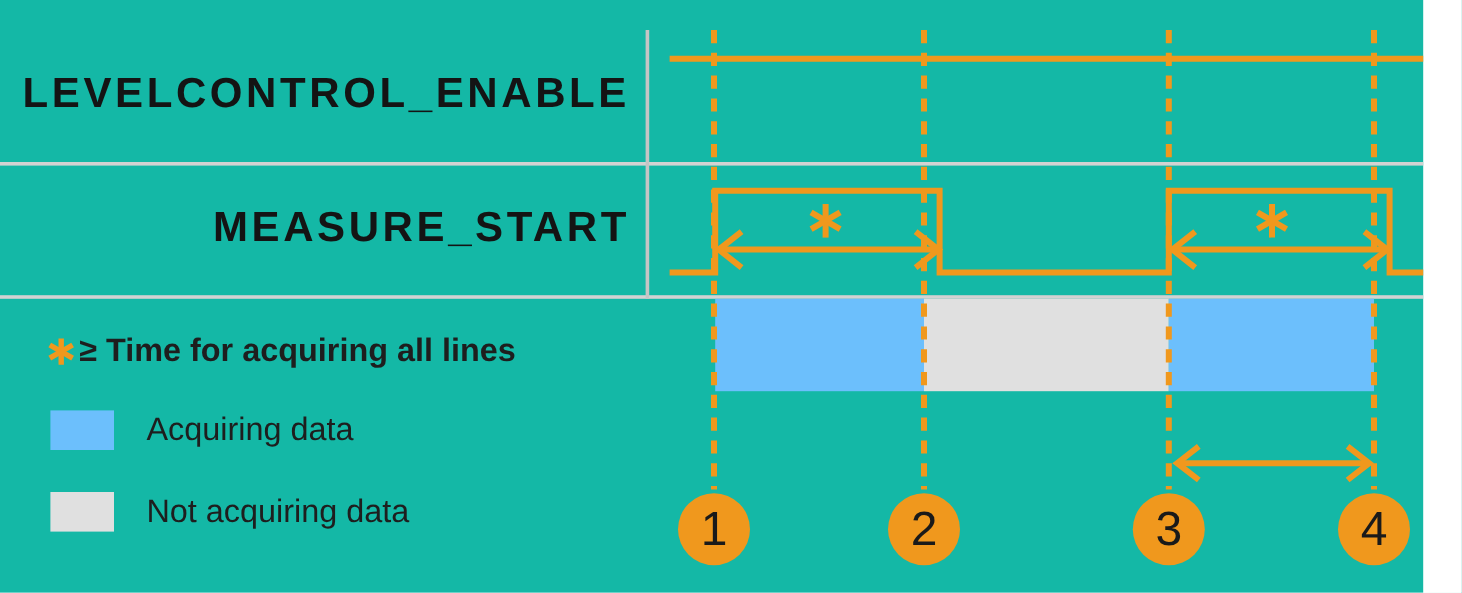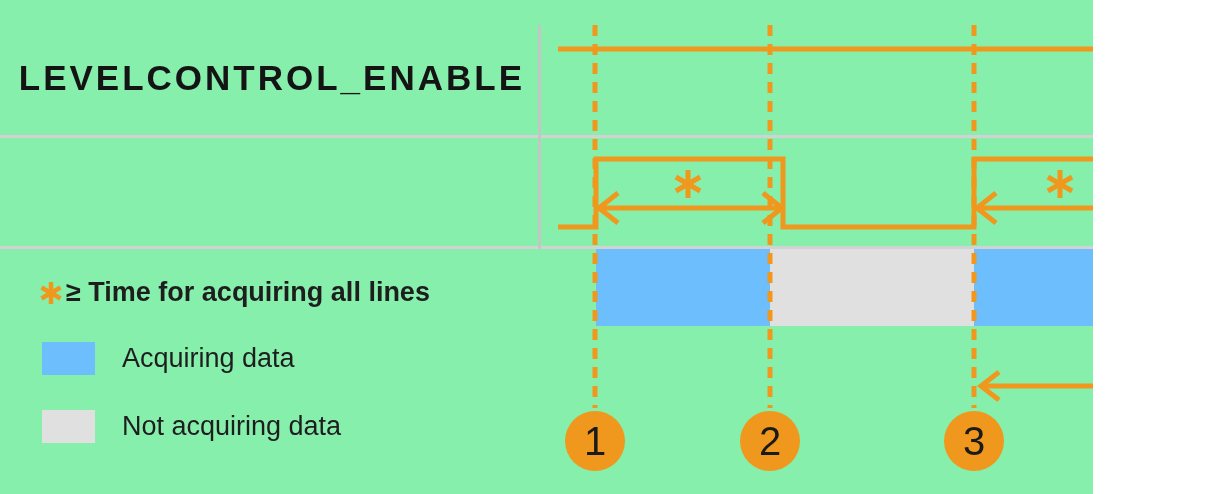--- a/index.html
+++ b/index.html
@@ -1,17 +1,17 @@
 <!DOCTYPE html>
 <html><head>
 <meta charset="utf-8">
 <style>
   html,body{margin:0;padding:0;background:#fff;}
   .canvas{
-    position:relative;width:1093px;height:494px;background:#86efac;
+    position:relative;width:1186px;height:494px;background:#14b8a6;
     font-family:"Liberation Sans", sans-serif;color:#141414;overflow:hidden;
   }
   
   .h-divider{position:absolute;left:0;width:1192px;height:3px;background:#d2d2d2;}
   .v-separator{position:absolute;left:538px;top:25px;width:3px;height:224px;background:#c5c5c5;}
 
   
   .signal-label{
     position:absolute;left:0;width:525px;text-align:right;
     font-size:35px;font-weight:bold;letter-spacing:3px;line-height:42px;color:#141414;
@@ -50,20 +50,21 @@
 </head>
 <body>
 
 <div class="canvas">
 
   <div class="h-divider" style="top:135px;"></div>
   <div class="h-divider" style="top:246px;"></div>
   <div class="v-separator"></div>
 
   <div class="signal-label row1">LEVELCONTROL_ENABLE</div>
+  <div class="signal-label row2">MEASURE_START</div>
 
   <div class="band-seg band-blue" style="left:596px;width:174px;"></div>
   <div class="band-seg band-gray" style="left:770px;width:204px;"></div>
   <div class="band-seg band-blue" style="left:974px;width:171px;"></div>
 
   <svg class="wave" width="1218" height="494" viewBox="0 0 1218 494">
     <g stroke="#f0981d" stroke-width="5" fill="none">
 
       <path d="M558 49 H1192"></path>
 

